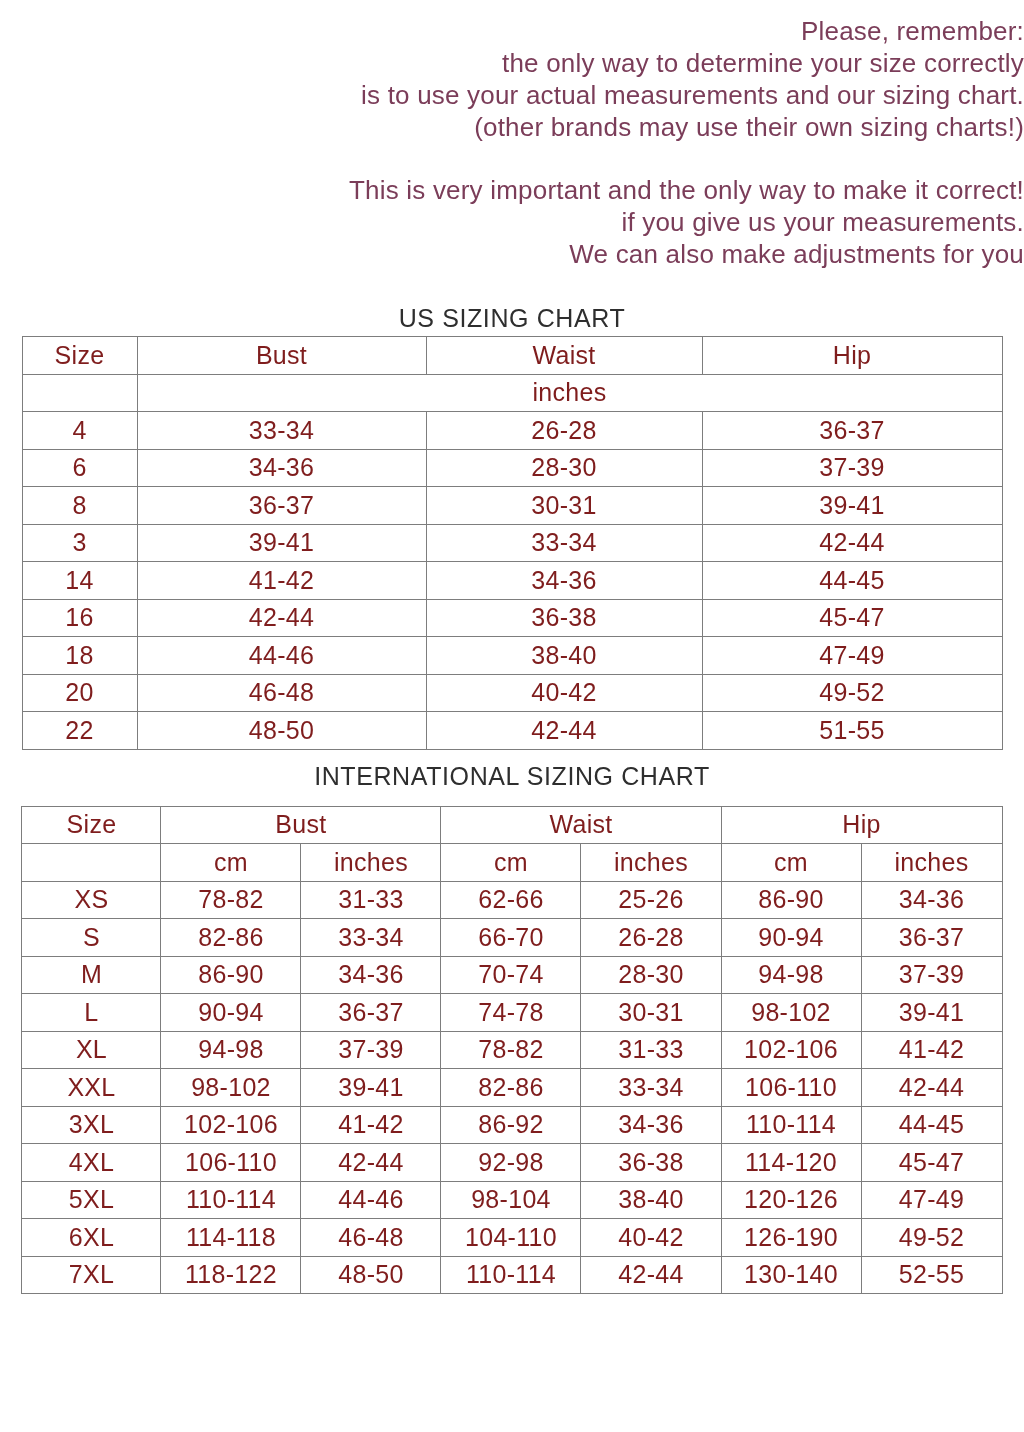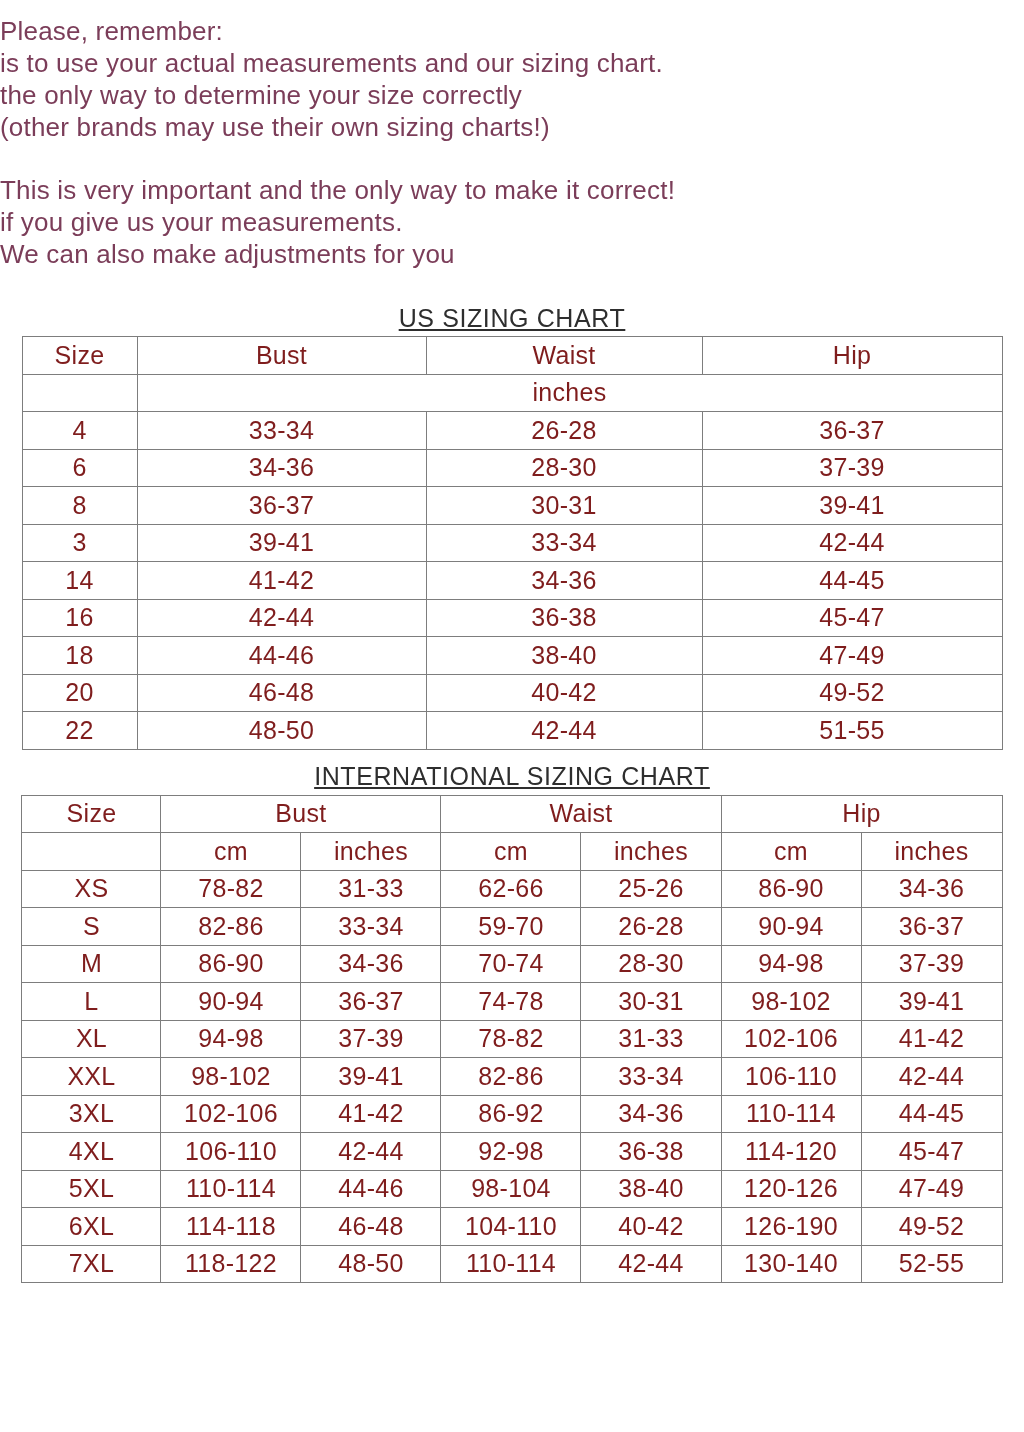--- a/index.html
+++ b/index.html
@@ -7,36 +7,35 @@
     margin: 0;
     padding: 0;
     background: #ffffff;
     width: 1024px;
     height: 1432px;
     font-family: "Liberation Sans", sans-serif;
     overflow: hidden;
   }
   .intro {
     padding-top: 15px;
-    text-align: left;
+    text-align: right;
     font-size: 26px;
     line-height: 32px;
     letter-spacing: 0.2px;
     color: #7b3d59;
   }
   .para-gap { height: 31px; }
   .chart-title {
     text-align: center;
     font-size: 25px;
     letter-spacing: 0.6px;
     color: #2e2e2e;
-    text-decoration: underline;
   }
   .us-title { margin-top: 34px; margin-bottom: 3px; }
-  .intl-title { margin-top: 12px; margin-bottom: 4px; }
+  .intl-title { margin-top: 12px; margin-bottom: 15px; }
   table {
     width: 980px;
     margin: 0 auto;
     border-collapse: collapse;
     table-layout: fixed;
     font-size: 25px;
     color: #7f1d1d;
   }
   th, td {
     border: 1px solid #7d7d7d;
@@ -48,22 +47,22 @@
     letter-spacing: 0.3px;
     overflow: hidden;
     white-space: nowrap;
   }
 </style>
 </head>
 <body>
 
 <div class="intro">
   <div>Please, remember:</div>
+  <div>the only way to determine your size correctly</div>
   <div>is to use your actual measurements and our sizing chart.</div>
-  <div>the only way to determine your size correctly</div>
   <div>(other brands may use their own sizing charts!)</div>
   <div class="para-gap"></div>
   <div>This is very important and the only way to make it correct!</div>
   <div>if you give us your measurements.</div>
   <div>We can also make adjustments for you</div>
 </div>
 
 <div class="chart-title us-title">US SIZING CHART</div>
 
 <table>
@@ -179,21 +178,21 @@
         <td>31-33</td>
         <td>62-66</td>
         <td>25-26</td>
         <td>86-90</td>
         <td>34-36</td>
       </tr>
       <tr>
         <td>S</td>
         <td>82-86</td>
         <td>33-34</td>
-        <td>59-70</td>
+        <td>66-70</td>
         <td>26-28</td>
         <td>90-94</td>
         <td>36-37</td>
       </tr>
       <tr>
         <td>M</td>
         <td>86-90</td>
         <td>34-36</td>
         <td>70-74</td>
         <td>28-30</td>

